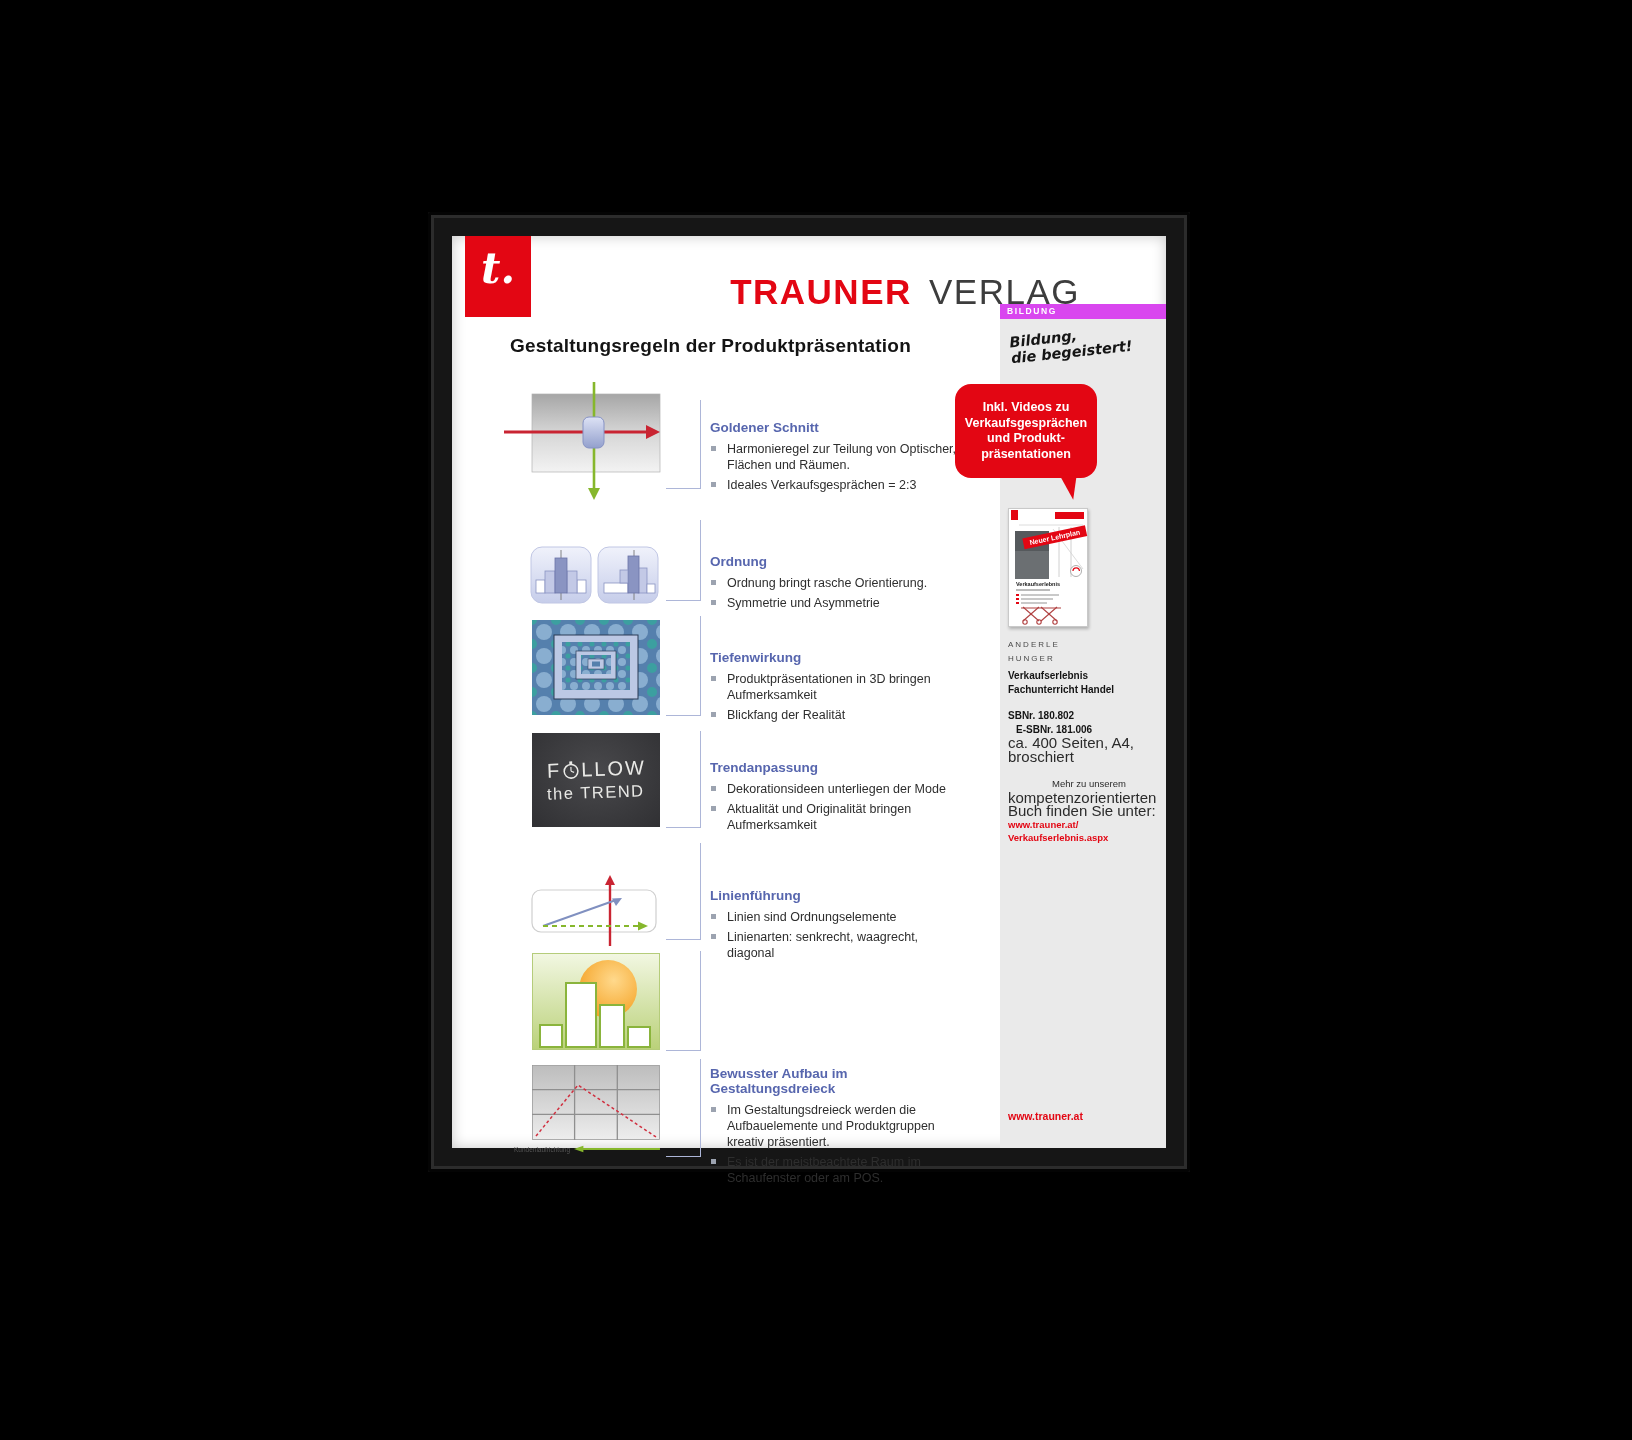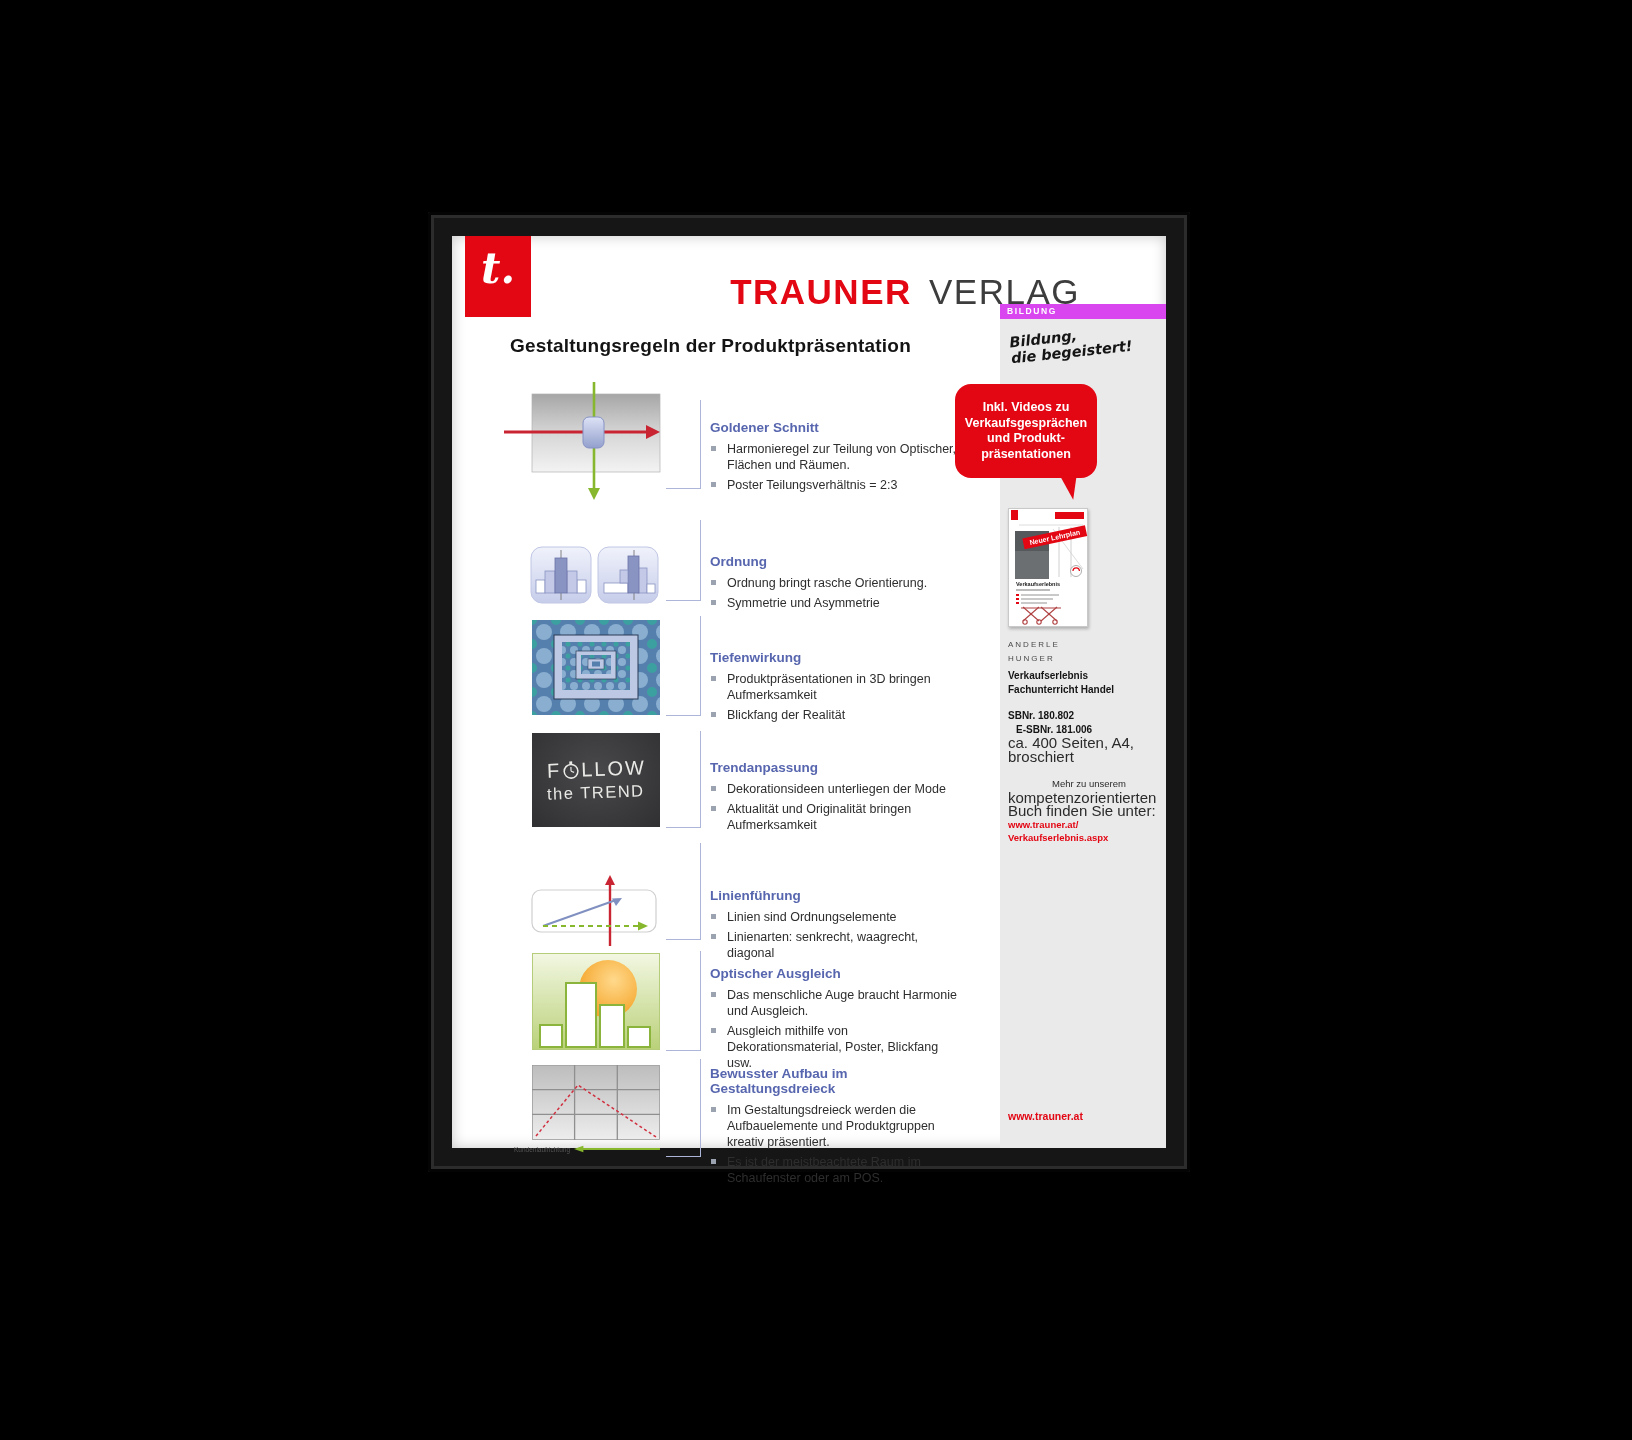--- a/index.html
+++ b/index.html
@@ -108,21 +108,21 @@
       </div>
       <div class="bracket" style="top:164px;height:88px;"></div>
       <div class="sec-txt" style="top:184px;">
         <div class="sec-h">Goldener Schnitt</div>
         <div class="bul">
             <span class="sq"></span>
             <span>Harmonieregel zur Teilung von Optischer, Flächen und Räumen.</span>
           </div>
         <div class="bul">
             <span class="sq"></span>
-            <span>Poster Teilungsverhältnis = 2:3</span>
+            <span>Ideales Verkaufsgesprächen = 2:3</span>
           </div>
       </div>
 
       <div class="illus" style="left:78px;top:308px;width:132px;height:62px;">
         <svg width="132" height="62" viewBox="0 0 132 62">
           <defs>
             <linearGradient id="g3" x1="0" y1="0" x2="0" y2="1">
               <stop offset="0" stop-color="#f0f2fb"></stop>
                 <stop offset="1" stop-color="#c6cdea"></stop>
             </linearGradient>
@@ -264,31 +264,20 @@
           </defs>
           <rect x="0.5" y="0.5" width="127" height="96" fill="url(#g4)" stroke="#b5cc7a" stroke-width="1"></rect>
           <circle cx="76" cy="36" r="29" fill="url(#sun)"></circle>
           <rect x="8" y="72" width="22" height="22" fill="#fff" stroke="#8ab43c" stroke-width="2"></rect>
           <rect x="34" y="30" width="30" height="64" fill="#fff" stroke="#8ab43c" stroke-width="2"></rect>
           <rect x="68" y="52" width="24" height="42" fill="#fff" stroke="#8ab43c" stroke-width="2"></rect>
           <rect x="96" y="74" width="22" height="20" fill="#fff" stroke="#8ab43c" stroke-width="2"></rect>
         </svg>
       </div>
       <div class="bracket" style="top:715px;height:99px;"></div>
-      <div class="sec-txt" style="top:730px;">
-        <div class="sec-h">Optischer Ausgleich</div>
-        <div class="bul">
-            <span class="sq"></span>
-            <span>Das menschliche Auge braucht Harmonie und Ausgleich.</span>
-          </div>
-        <div class="bul">
-            <span class="sq"></span>
-            <span>Ausgleich mithilfe von Dekorationsmaterial, Poster, Blickfang usw.</span>
-          </div>
-      </div>
 
       <div class="illus" style="left:80px;top:829px;width:128px;height:76px;">
         <svg width="128" height="76" viewBox="0 0 128 76">
           <defs>
             <linearGradient id="g5" x1="0" y1="0" x2="0" y2="1">
               <stop offset="0" stop-color="#bdbdbd"></stop>
                 <stop offset="1" stop-color="#ededed"></stop>
             </linearGradient>
           </defs>
           <rect x="0.5" y="0.5" width="127" height="74" fill="url(#g5)" stroke="#9a9a9a" stroke-width="0.8"></rect>

